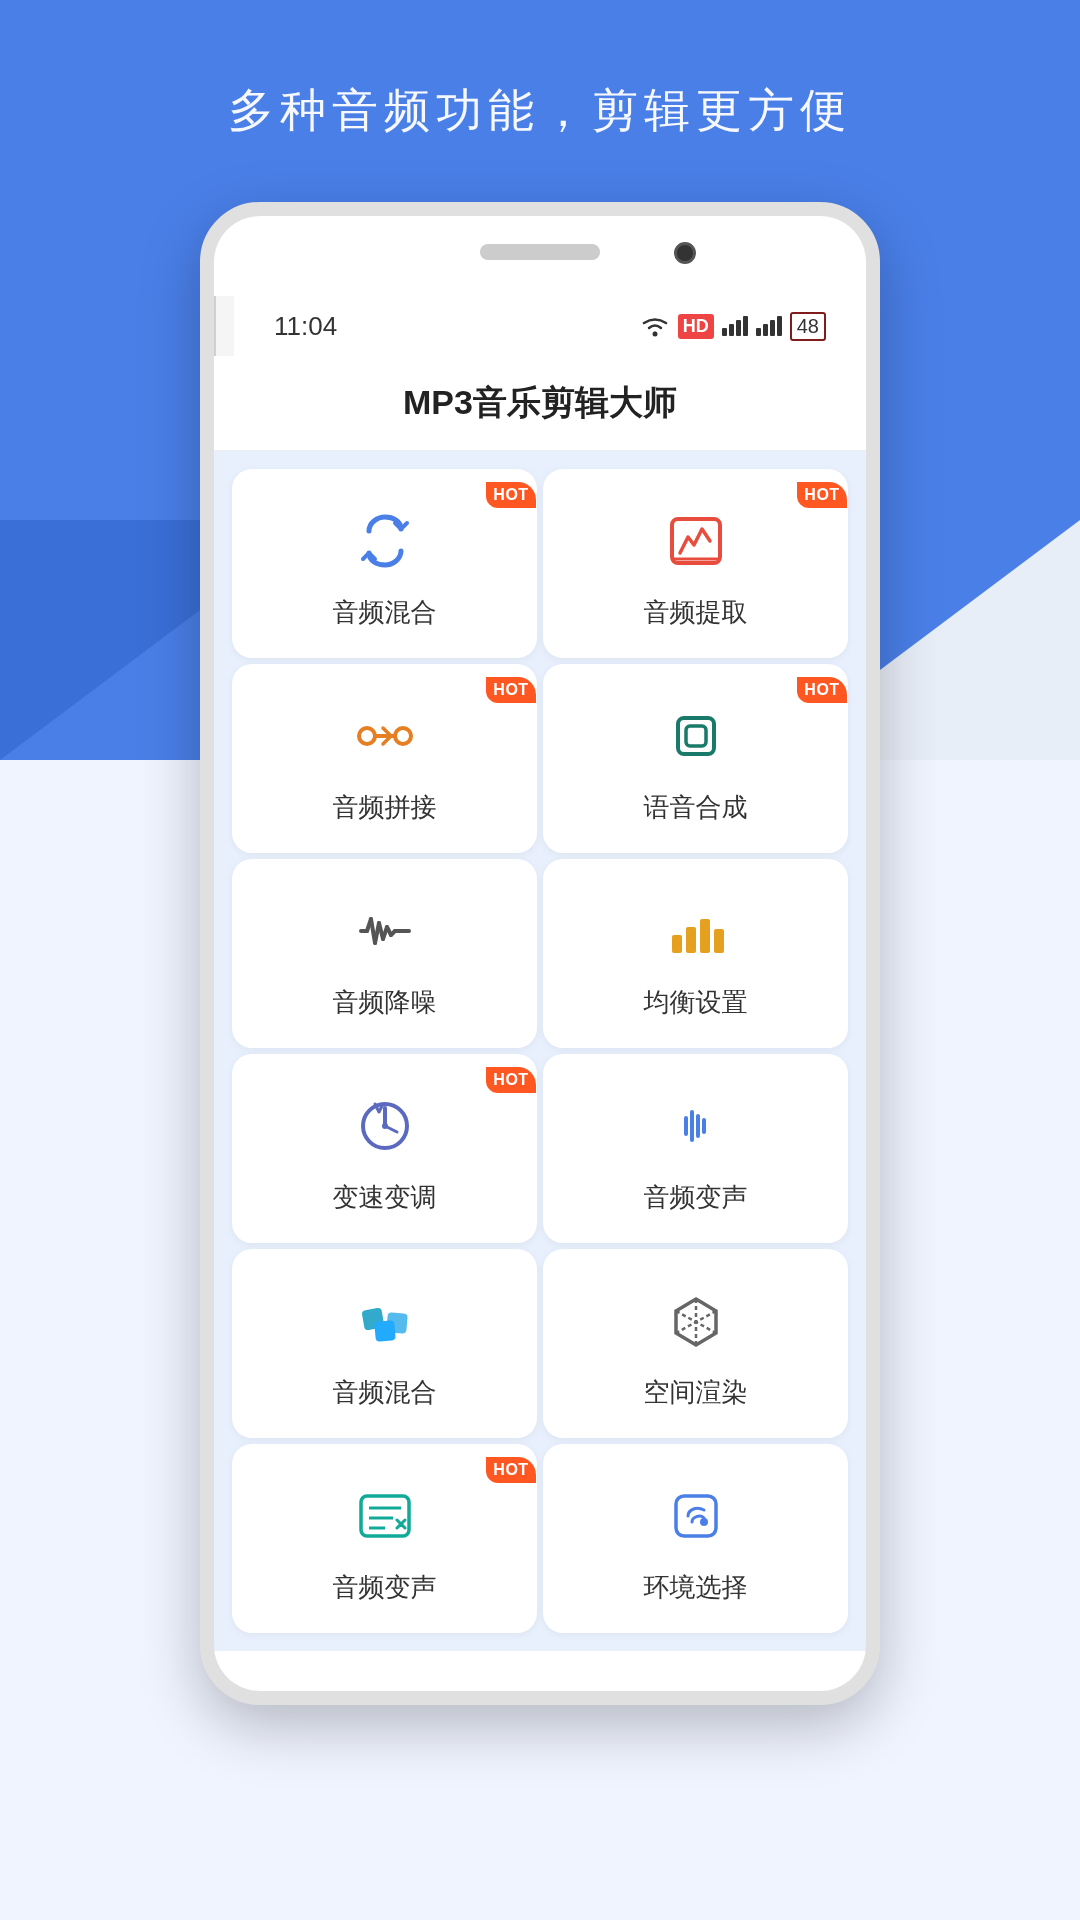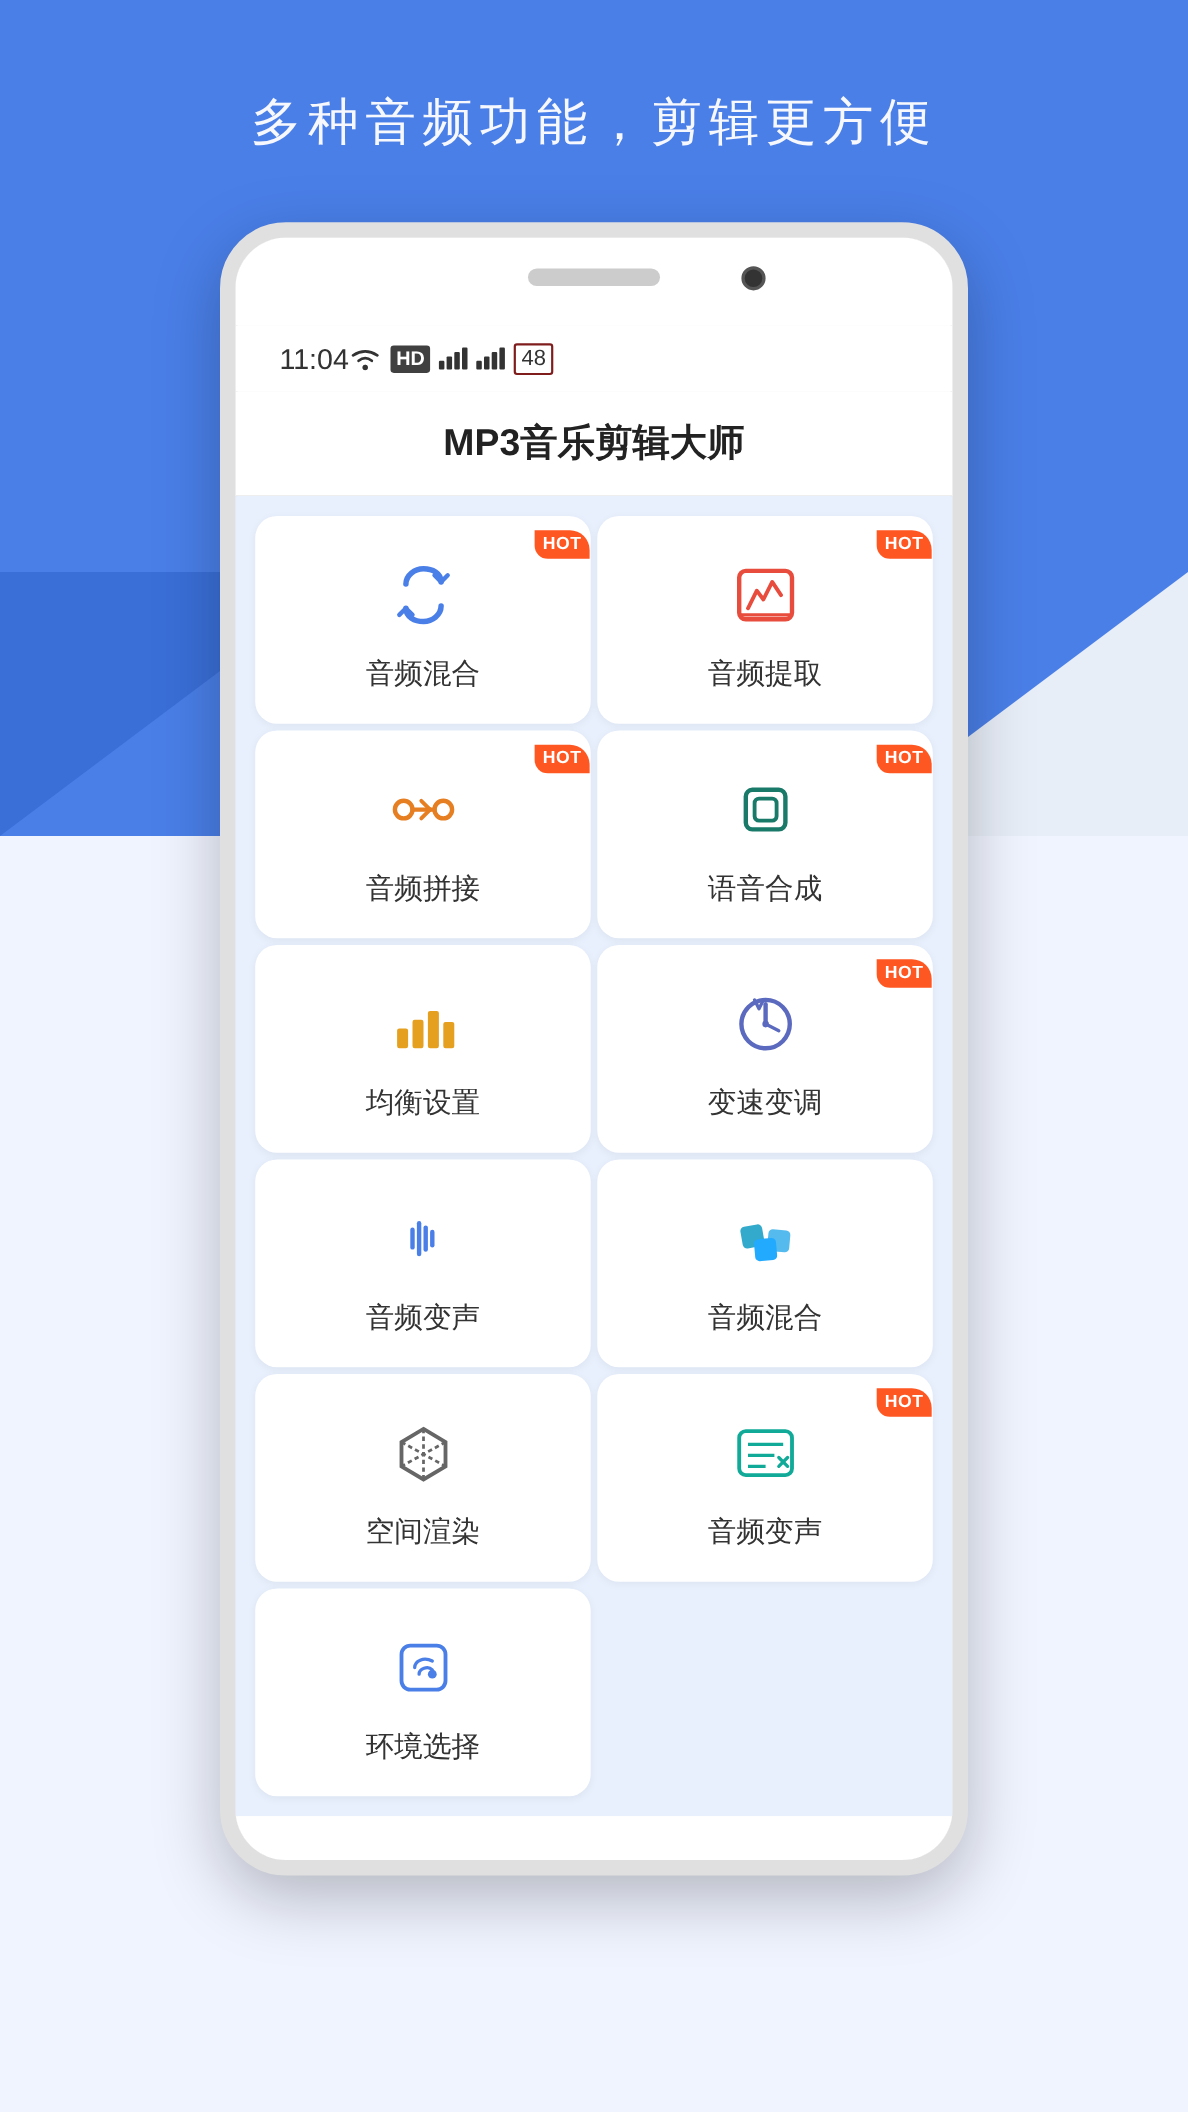--- a/index.html
+++ b/index.html
@@ -117,24 +117,26 @@
       top: 26px;
       border: 3px solid #555;
     }
 
     
     .status-bar {
       background: white;
       height: 60px;
       display: flex;
       align-items: center;
+      justify-content: space-between;
       padding: 0 40px;
       font-size: 26px;
       color: #333;
       font-weight: 500;
+      margin-left: 20px;
     }
     .status-right {
       display: flex;
       align-items: center;
       gap: 8px;
       font-size: 22px;
     }
     .signal-bars {
       display: flex;
       align-items: flex-end;
@@ -247,21 +249,21 @@
       <span>11:04</span>
       <div class="status-right">
 
         <svg width="30" height="22" viewBox="0 0 30 22">
           <path d="M15 18 Q15 18 15 18" stroke="#333" stroke-width="3" stroke-linecap="round" fill="none"></path>
           <circle cx="15" cy="19" r="2.5" fill="#333"></circle>
           <path d="M9 13 Q15 8 21 13" stroke="#333" stroke-width="2.5" stroke-linecap="round" fill="none"></path>
           <path d="M4 8 Q15 1 26 8" stroke="#333" stroke-width="2.5" stroke-linecap="round" fill="none"></path>
         </svg>
 
-        <span style="background:#404040;color:white;font-size:18px;padding:2px 5px;border-radius:3px;font-weight:700;">HD</span>
+        <span style="background:#ef4444;color:white;font-size:18px;padding:2px 5px;border-radius:3px;font-weight:700;">HD</span>
 
         <div class="signal-bars">
           <span style="height:8px;"></span>
           <span style="height:12px;"></span>
           <span style="height:16px;"></span>
           <span style="height:20px;"></span>
         </div>
 
         <div class="signal-bars">
           <span style="height:8px;"></span>
@@ -334,20 +336,36 @@
           </div>
           <div class="feature-icon">
             <svg width="64" height="64" viewBox="0 0 64 64">
               <rect x="14" y="14" width="36" height="36" rx="6" stroke="#1a7a6a" stroke-width="4" fill="none"></rect>
               <rect x="22" y="22" width="20" height="20" rx="4" stroke="#1a7a6a" stroke-width="3.5" fill="none"></rect>
             </svg>
           </div>
           <span class="feature-label">语音合成</span>
         </div>
 
+        <div class="feature-card">
+          <div class="feature-icon">
+            <svg width="64" height="64" viewBox="0 0 64 64">
+              <line x1="8" y1="32" x2="14" y2="32" stroke="#555" stroke-width="4" stroke-linecap="round"></line>
+              <line x1="14" y1="32" x2="18" y2="20" stroke="#555" stroke-width="4" stroke-linecap="round"></line>
+              <line x1="18" y1="20" x2="22" y2="44" stroke="#555" stroke-width="4" stroke-linecap="round"></line>
+              <line x1="22" y1="44" x2="26" y2="24" stroke="#555" stroke-width="4" stroke-linecap="round"></line>
+              <line x1="26" y1="24" x2="30" y2="40" stroke="#555" stroke-width="4" stroke-linecap="round"></line>
+              <line x1="30" y1="40" x2="34" y2="28" stroke="#555" stroke-width="4" stroke-linecap="round"></line>
+              <line x1="34" y1="28" x2="38" y2="36" stroke="#555" stroke-width="4" stroke-linecap="round"></line>
+              <line x1="38" y1="36" x2="42" y2="32" stroke="#555" stroke-width="4" stroke-linecap="round"></line>
+              <line x1="42" y1="32" x2="56" y2="32" stroke="#555" stroke-width="4" stroke-linecap="round"></line>
+            </svg>
+          </div>
+          <span class="feature-label">音频降噪</span>
+        </div>
 
         <div class="feature-card">
           <div class="feature-icon">
             <svg width="64" height="64" viewBox="0 0 64 64">
               <rect x="8" y="36" width="10" height="18" rx="2" fill="#e6a020"></rect>
               <rect x="22" y="28" width="10" height="26" rx="2" fill="#e6a020"></rect>
               <rect x="36" y="20" width="10" height="34" rx="2" fill="#e6a020"></rect>
               <rect x="50" y="30" width="10" height="24" rx="2" fill="#e6a020"></rect>
             </svg>
           </div>

